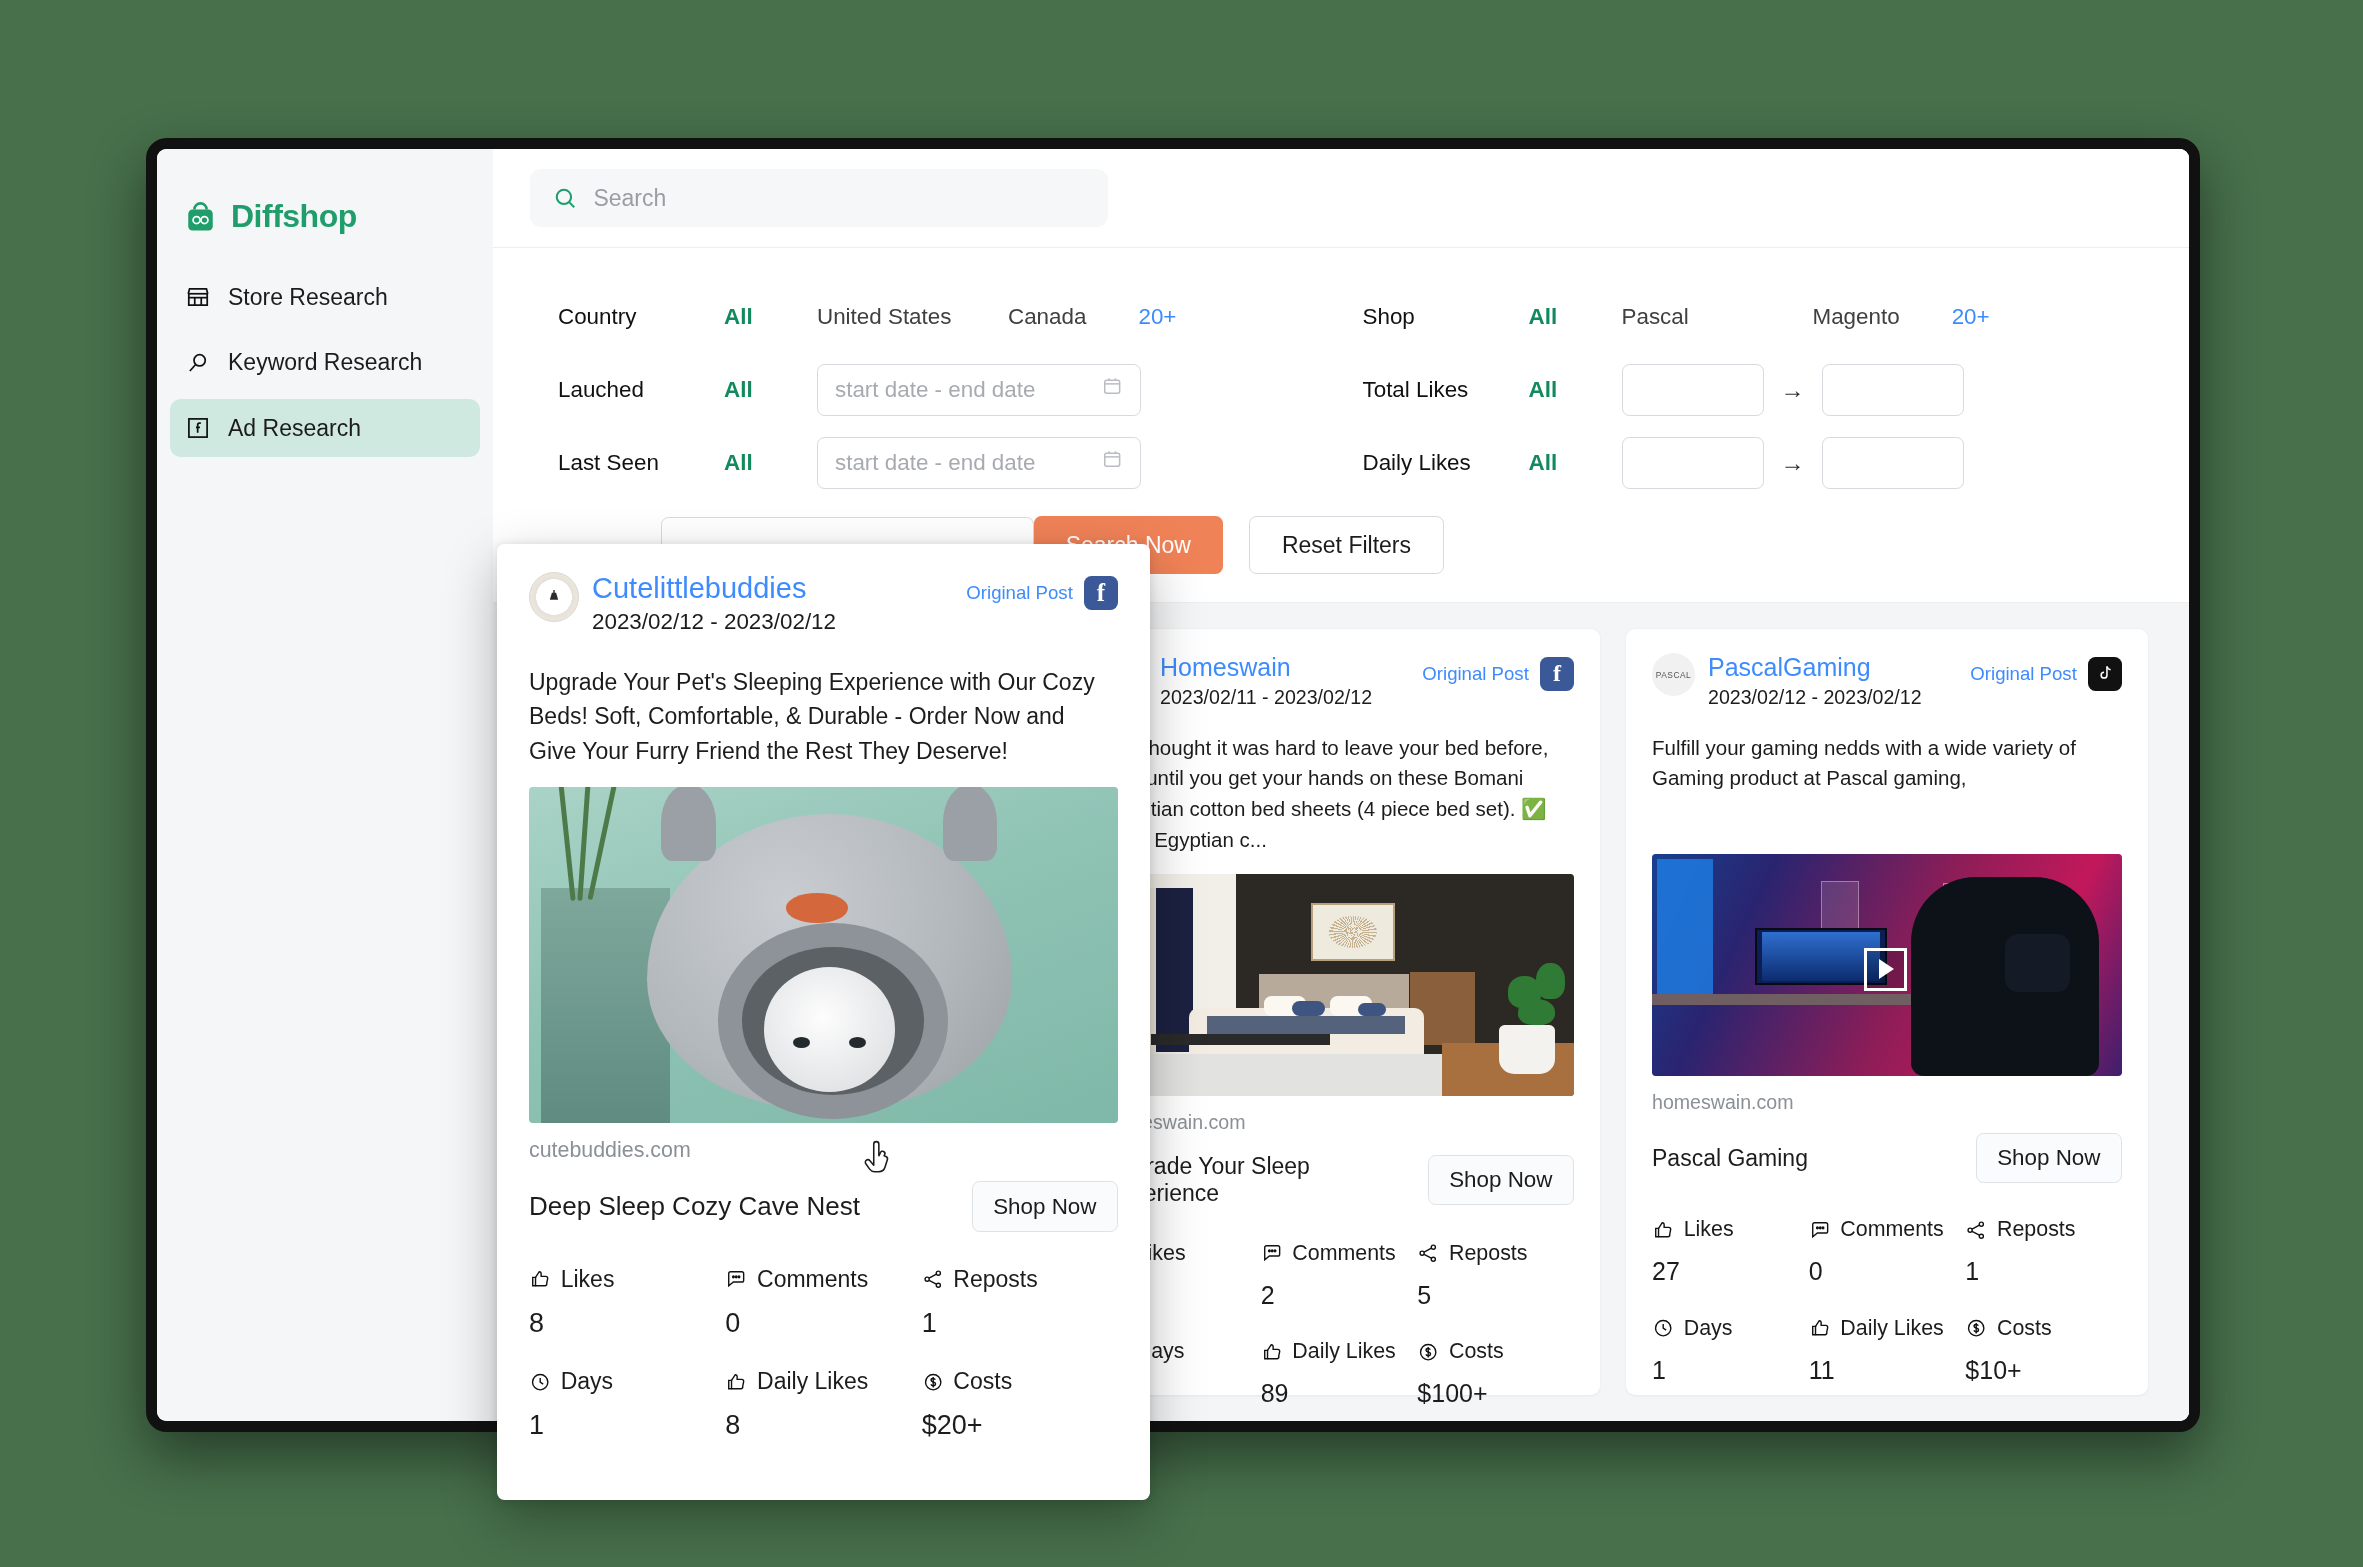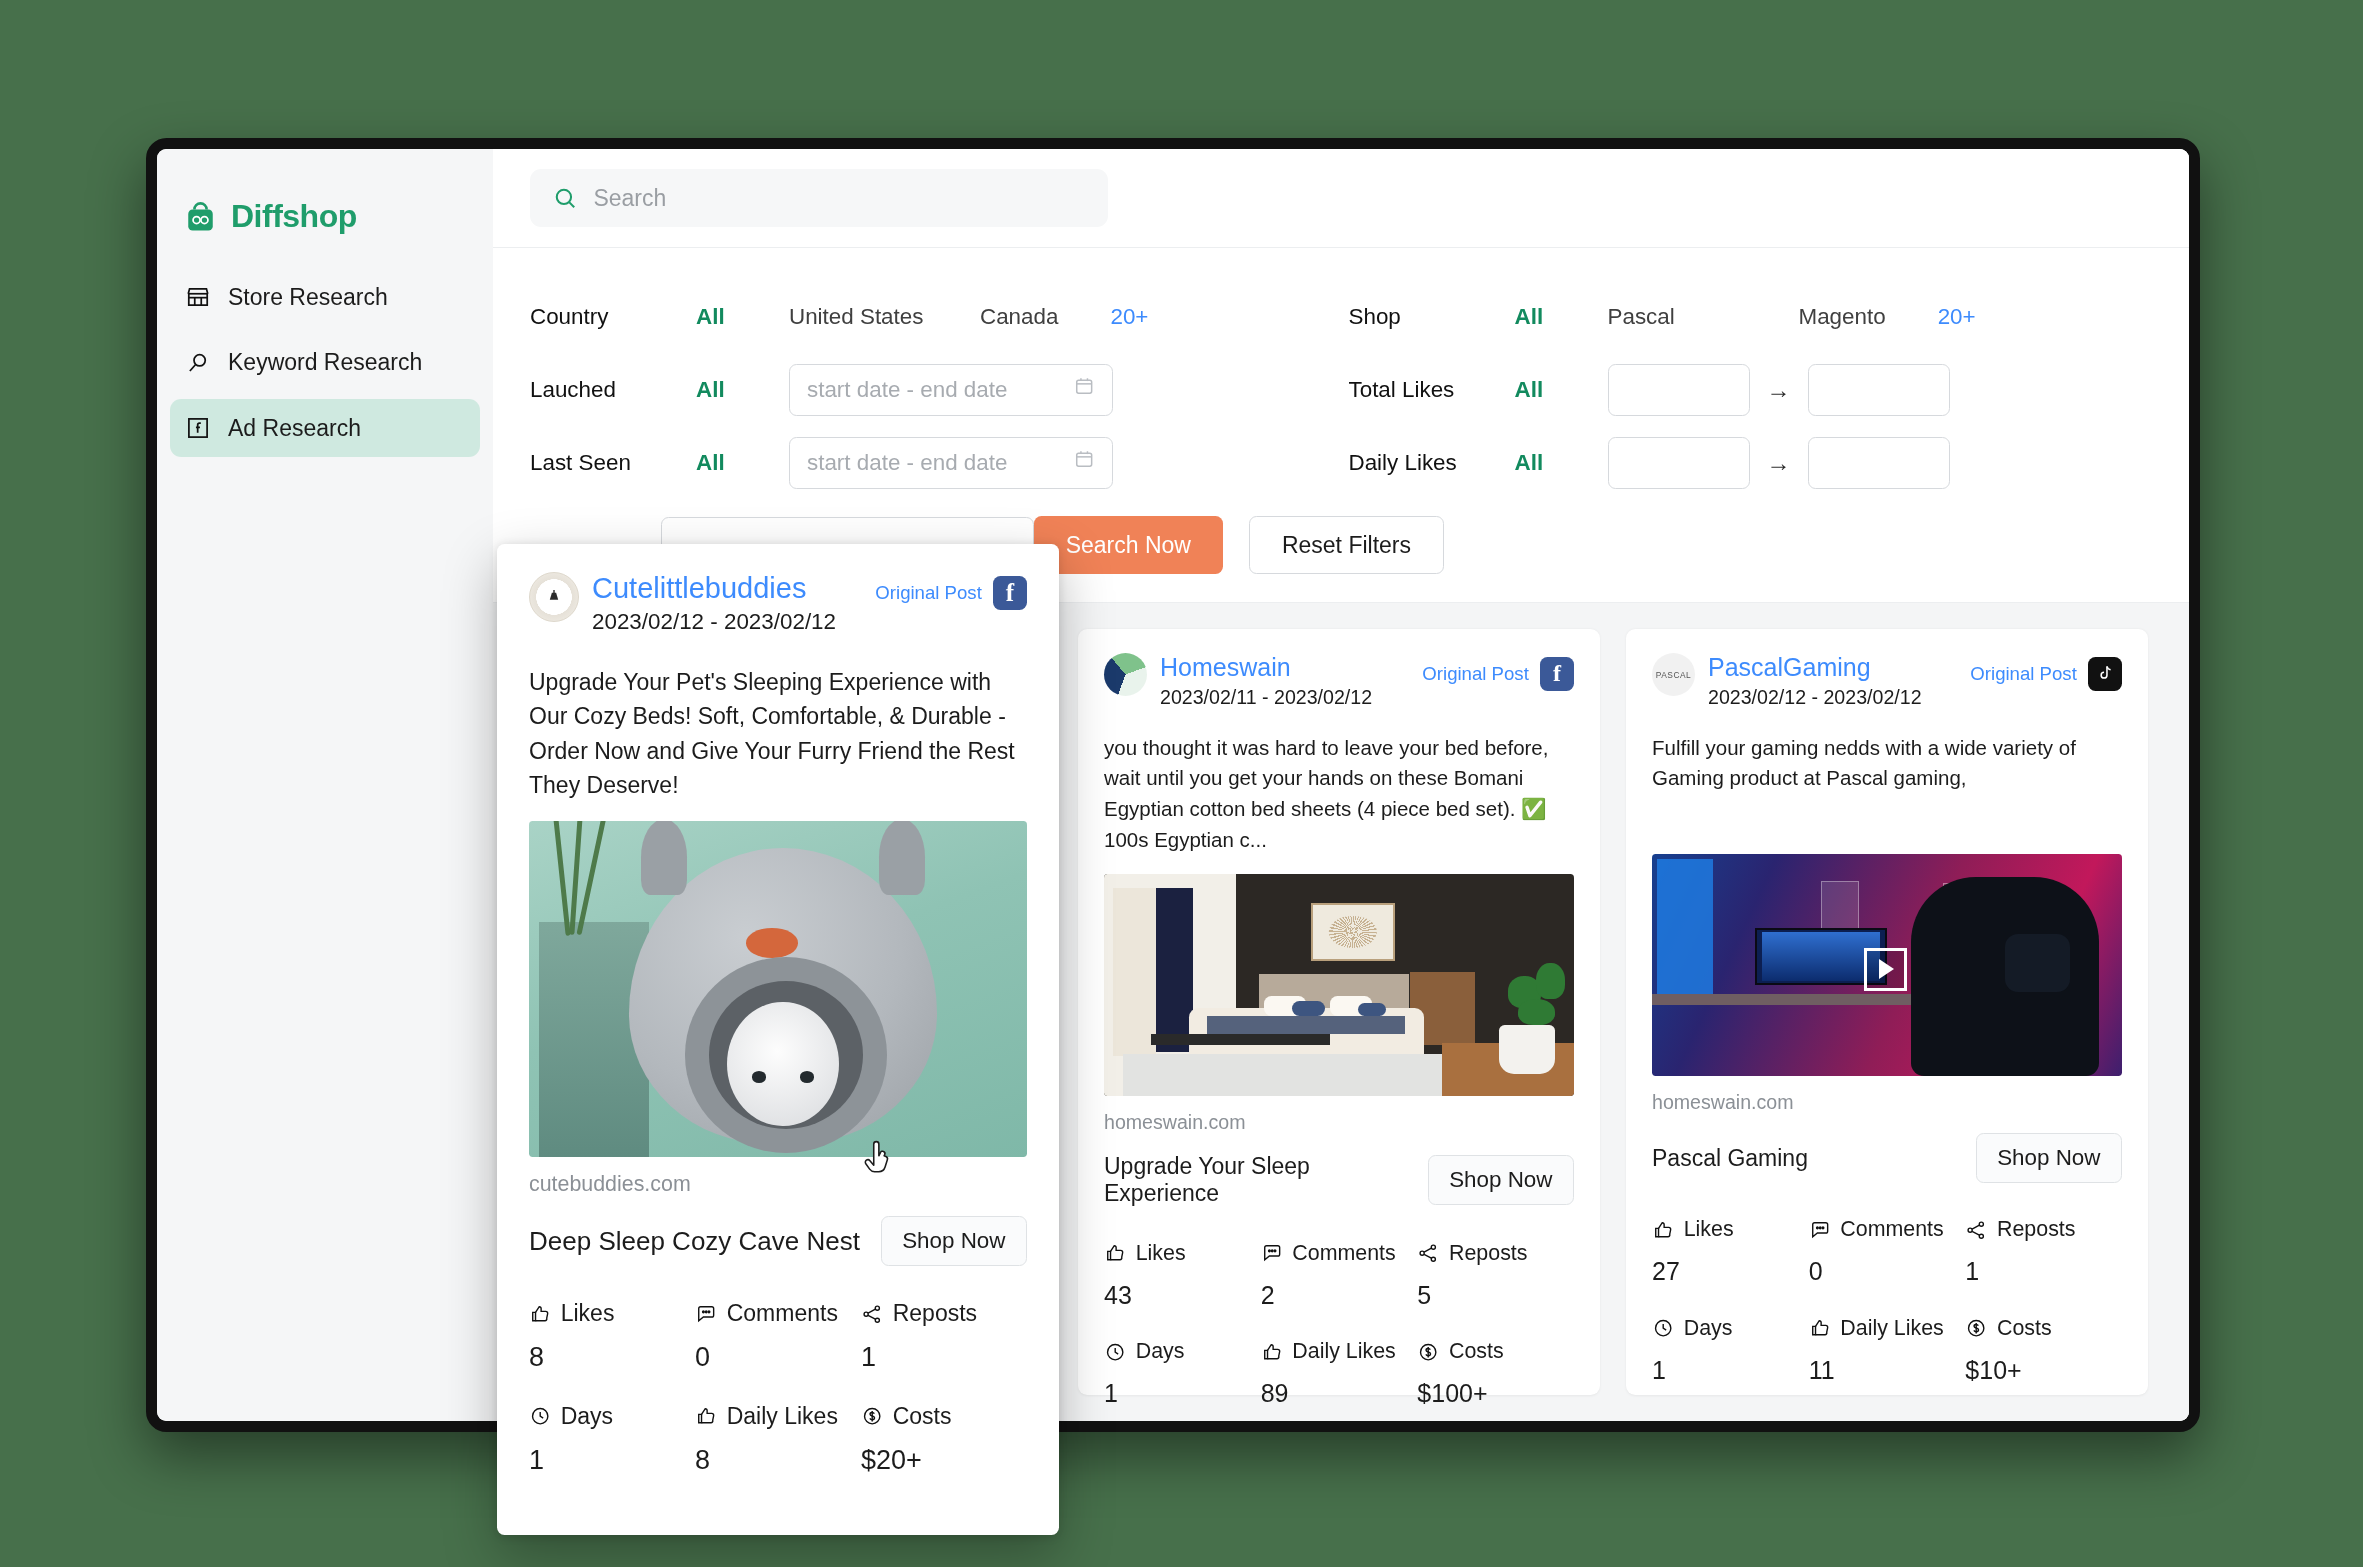--- a/index.html
+++ b/index.html
@@ -77,20 +77,21 @@
   
   #filter-panel {
     background: #ffffff;
     border-top: 0.9px solid #eceef0;
     padding: 32px 37px 0 37px;
   }
   .filter-grid {
     display: grid;
     grid-template-columns: 1fr 1fr;
     column-gap: 15px;
+    margin-left: 28px;
   }
   .filter-row {
     display: flex; align-items: center;
     height: 73px;
   }
   .f-label {
     width: 166px; flex: 0 0 166px;
     font-size: 22.4px; color: #111; font-weight: 500;
   }
   .f-all {
@@ -196,21 +197,21 @@
     display: flex; align-items: center; gap: 9.3px;
     font-size: 21.4px; color: #1c1c1c;
   }
   .stat-lbl svg { width: 22.4px; height: 22.4px; flex: 0 0 22.4px; }
   .stat-val { font-size: 25px; color: #1c1c1c; margin: 9.3px 0 24px 0; }
 
   
   #popup-card {
     position: absolute;
     left: 497px; top: 544px;
-    width: 562px;
+    width: 653px;
     background: #ffffff;
     border-radius: 7.5px;
     box-shadow: 0 20.5px 54px rgba(0,0,0,0.28), 0 1.9px 9.3px rgba(0,0,0,0.12);
     padding: 28px 32px 35px 32px;
     z-index: 50;
   }
   #popup-card .media { height: 336px; }
   #popup-card .card-body { font-size: 23px; margin-top: 30px; min-height: 0; }
   #popup-card .brandlink { font-size: 29px; }
   #popup-card .daterange { font-size: 22.4px; }

